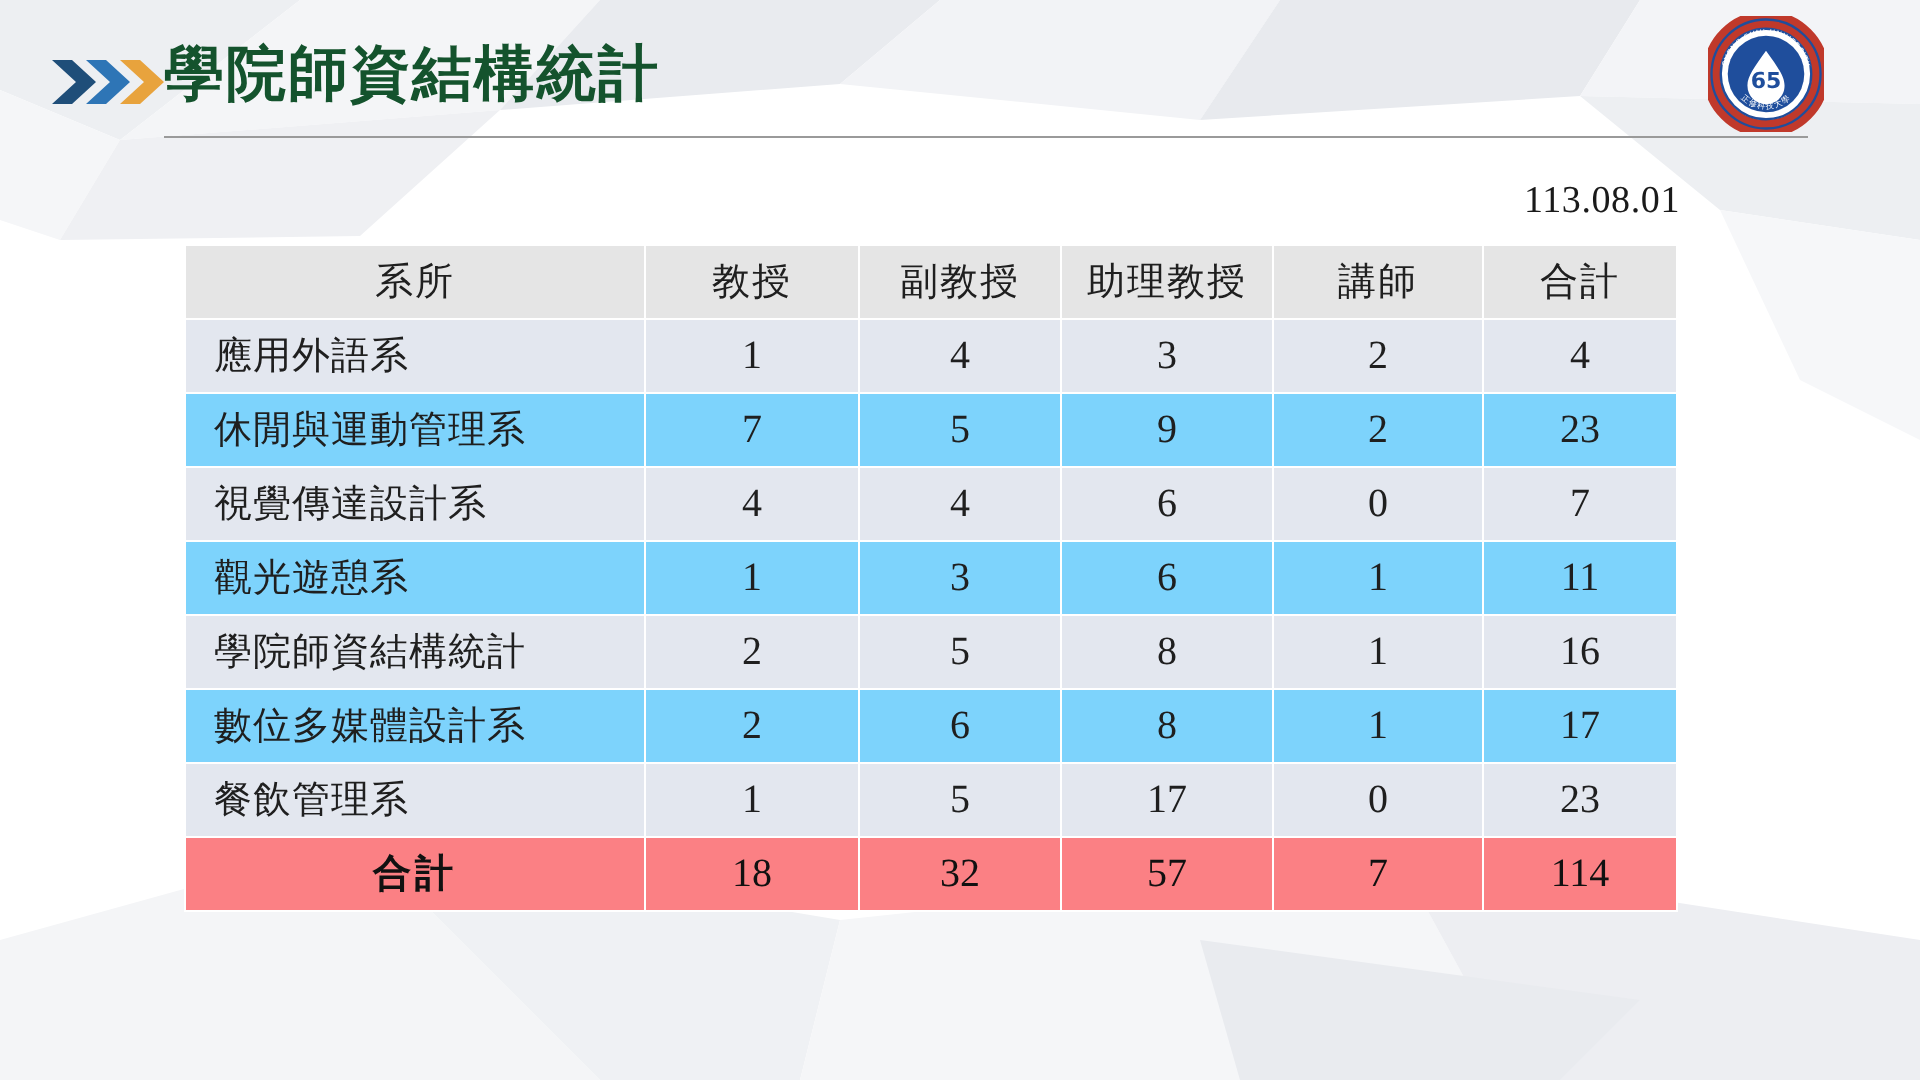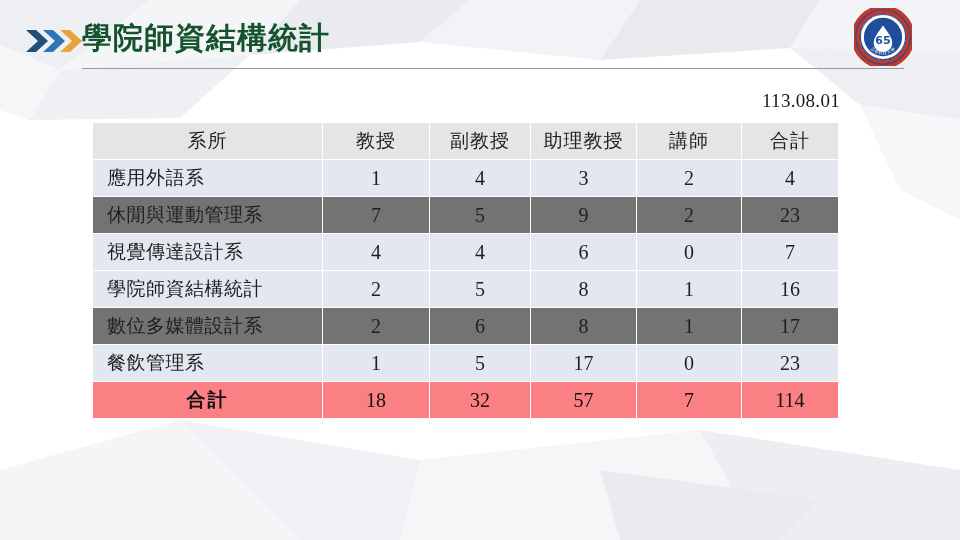--- a/index.html
+++ b/index.html
@@ -133,21 +133,21 @@
     letter-spacing: 0.5px;
   }
 
   tbody td.num {
     text-align: center;
     font-family: "Liberation Serif", "DejaVu Serif", serif;
     font-size: 20px;
   }
 
   tbody tr.odd  td { background: #E3E7EF; }
-  tbody tr.even td { background: #737373; }
+  tbody tr.even td { background: #7dd3fc; }
 
   tbody tr.total-row td {
     background: #FB8084;
     font-weight: bold;
     color: #111111;
   }
   tbody tr.total-row td.dept {
     text-align: center;
     padding-left: 6px;
     letter-spacing: 2px;
@@ -258,20 +258,28 @@
 
       <tr class="odd">
         <td class="dept">視覺傳達設計系</td>
         <td class="num">4</td>
         <td class="num">4</td>
         <td class="num">6</td>
         <td class="num">0</td>
         <td class="num">7</td>
       </tr>
 
+      <tr class="even">
+        <td class="dept">觀光遊憩系</td>
+        <td class="num">1</td>
+        <td class="num">3</td>
+        <td class="num">6</td>
+        <td class="num">1</td>
+        <td class="num">11</td>
+      </tr>
 
       <tr class="odd">
         <td class="dept">學院師資結構統計</td>
         <td class="num">2</td>
         <td class="num">5</td>
         <td class="num">8</td>
         <td class="num">1</td>
         <td class="num">16</td>
       </tr>
 

